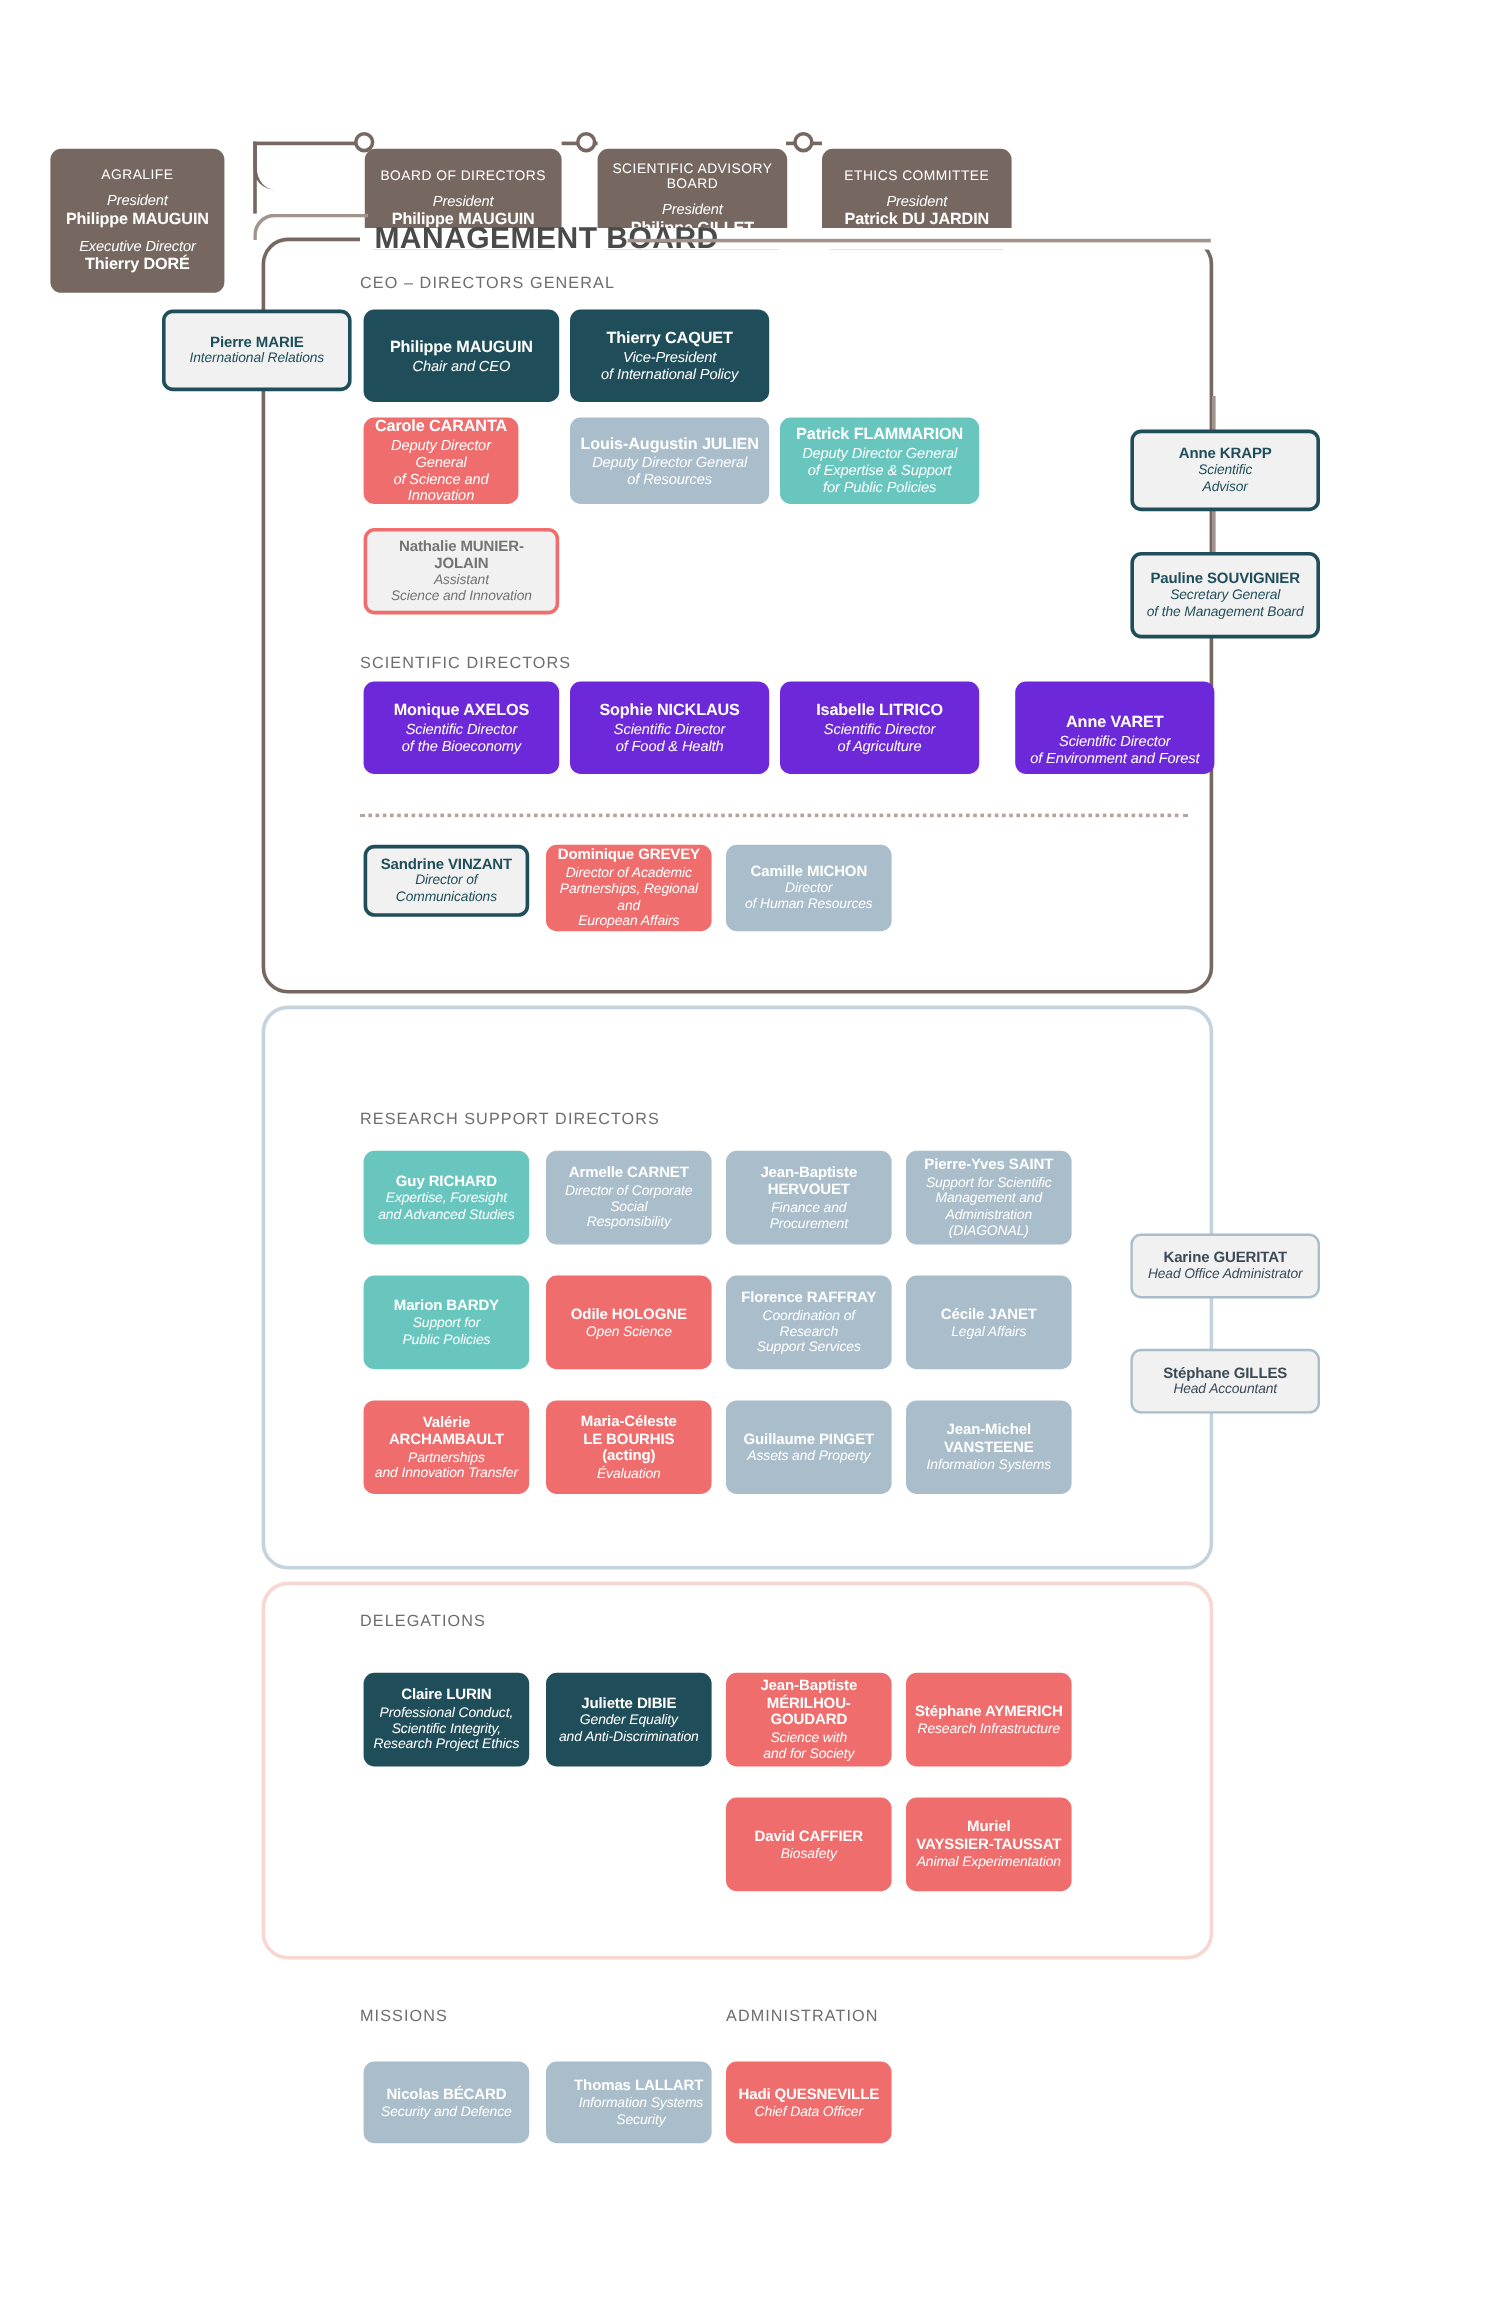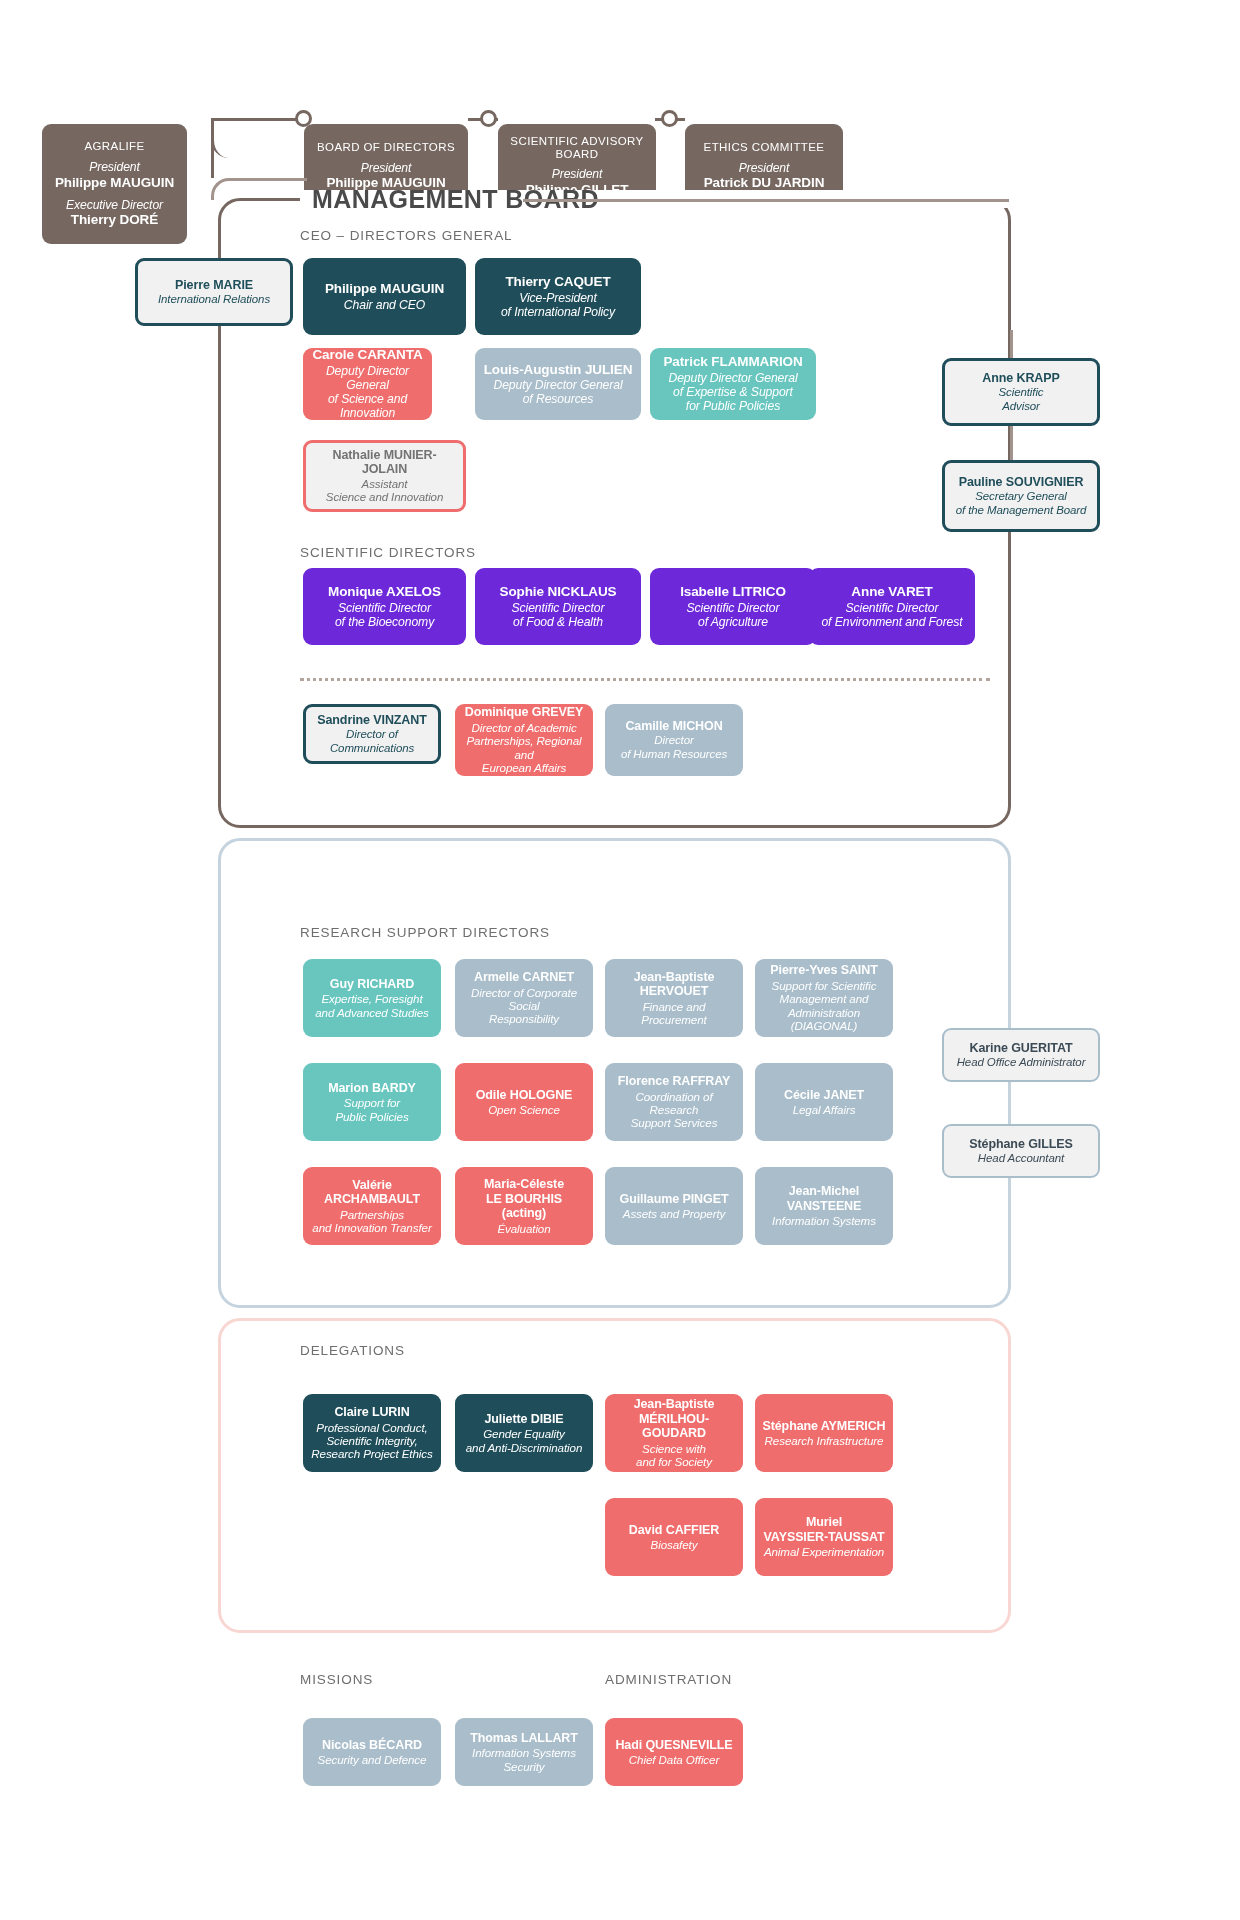--- a/index.html
+++ b/index.html
@@ -250,21 +250,21 @@
   <div class="card c-taupe" style="left:475px; top:568px; width:166px; height:77px;">
     <div class="nm">Sophie NICKLAUS</div>
     <div class="rl" style="white-space:pre-line;">Scientific Director
 of Food &amp; Health</div>
   </div>
   <div class="card c-taupe" style="left:650px; top:568px; width:166px; height:77px;">
     <div class="nm">Isabelle LITRICO</div>
     <div class="rl" style="white-space:pre-line;">Scientific Director
 of Agriculture</div>
   </div>
-  <div class="card c-taupe" style="left:809px; top:568px; width:166px; height:77px;">
+  <div class="card c-taupe" style="left:846px; top:568px; width:166px; height:77px;justify-content:flex-end;">
     <div class="nm">Anne VARET</div>
     <div class="rl" style="white-space:pre-line;">Scientific Director
 of Environment and Forest</div>
   </div>
 
   <div class="dotted-rule" style="left:300px; top:678px; width:690px;"></div>
 
   <div class="card c-out-dark" style="left:303px; top:704px; width:138px; height:60px;">
     <div class="nm" style="font-size:12.5px;">Sandrine VINZANT</div>
     <div class="rl" style="white-space:pre-line;font-size:11.5px;">Director of
@@ -392,21 +392,21 @@
     <div class="rl small" style="white-space:pre-line;">Animal Experimentation</div>
   </div>
 
   <div class="sect-label" style="left:300px; top:1672px;">MISSIONS</div>
   <div class="sect-label" style="left:605px; top:1672px;">ADMINISTRATION</div>
 
   <div class="card c-blue" style="left:303px; top:1718px; width:138px; height:68px;">
     <div class="nm" style="font-size:12.5px;">Nicolas BÉCARD</div>
     <div class="rl small" style="white-space:pre-line;">Security and Defence</div>
   </div>
-  <div class="card c-blue" style="left:455px; top:1718px; width:138px; height:68px;">
+  <div class="card c-blue" style="left:455px; top:1718px; width:138px; height:68px;align-items:flex-end;">
     <div class="nm" style="font-size:12.5px;">Thomas LALLART</div>
     <div class="rl small" style="white-space:pre-line;">Information Systems
 Security</div>
   </div>
   <div class="card c-red" style="left:605px; top:1718px; width:138px; height:68px;">
     <div class="nm" style="font-size:12.5px;">Hadi QUESNEVILLE</div>
     <div class="rl small" style="white-space:pre-line;">Chief Data Officer</div>
   </div>
 
 </div>

